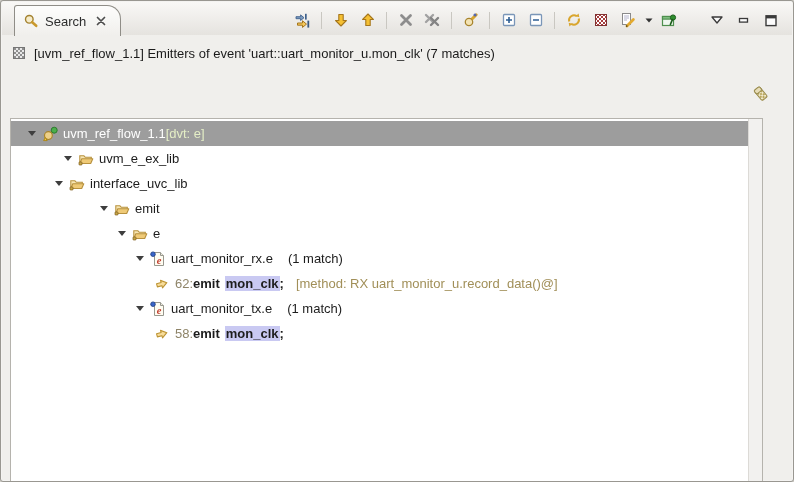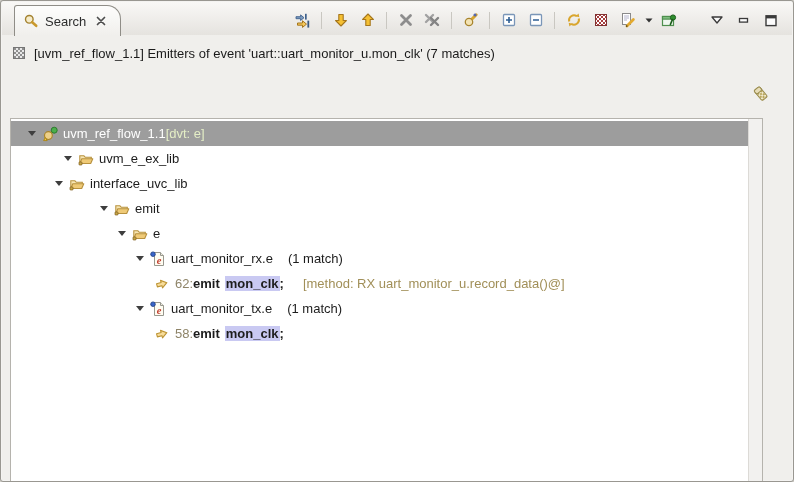--- a/index.html
+++ b/index.html
@@ -52,21 +52,21 @@
     width:0;height:0;border-left:4.5px solid transparent;border-right:4.5px solid transparent;
     border-top:5.5px solid #3e3e3e;margin-right:6px;flex:none;
   }
   .icon16{width:16px;height:16px;margin-right:5px;flex:none;display:flex;align-items:center;justify-content:center}
   .deco{margin-left:0;color:var(--deco)}
   .count{margin-left:15px}
   .lineno{color:var(--lineno);}
   .kw{font-weight:bold;margin-right:5px}
   .hl{font-weight:bold;background:var(--hl);padding:0 1px}
   .suffix{font-weight:bold}
-  .ctx{color:var(--ctx);margin-left:19px}
+  .ctx{color:var(--ctx);margin-left:12px}
   .scrollbar{position:absolute;right:0;top:0;bottom:0;width:13px;background:#f2f1ef;border-left:1px solid #dcdad6}
 </style>
 </head>
 <body>
 
 <div class="window">
 
   <div class="tabbar">
     <div class="tab">
       <span class="icon16" style="margin:0">

